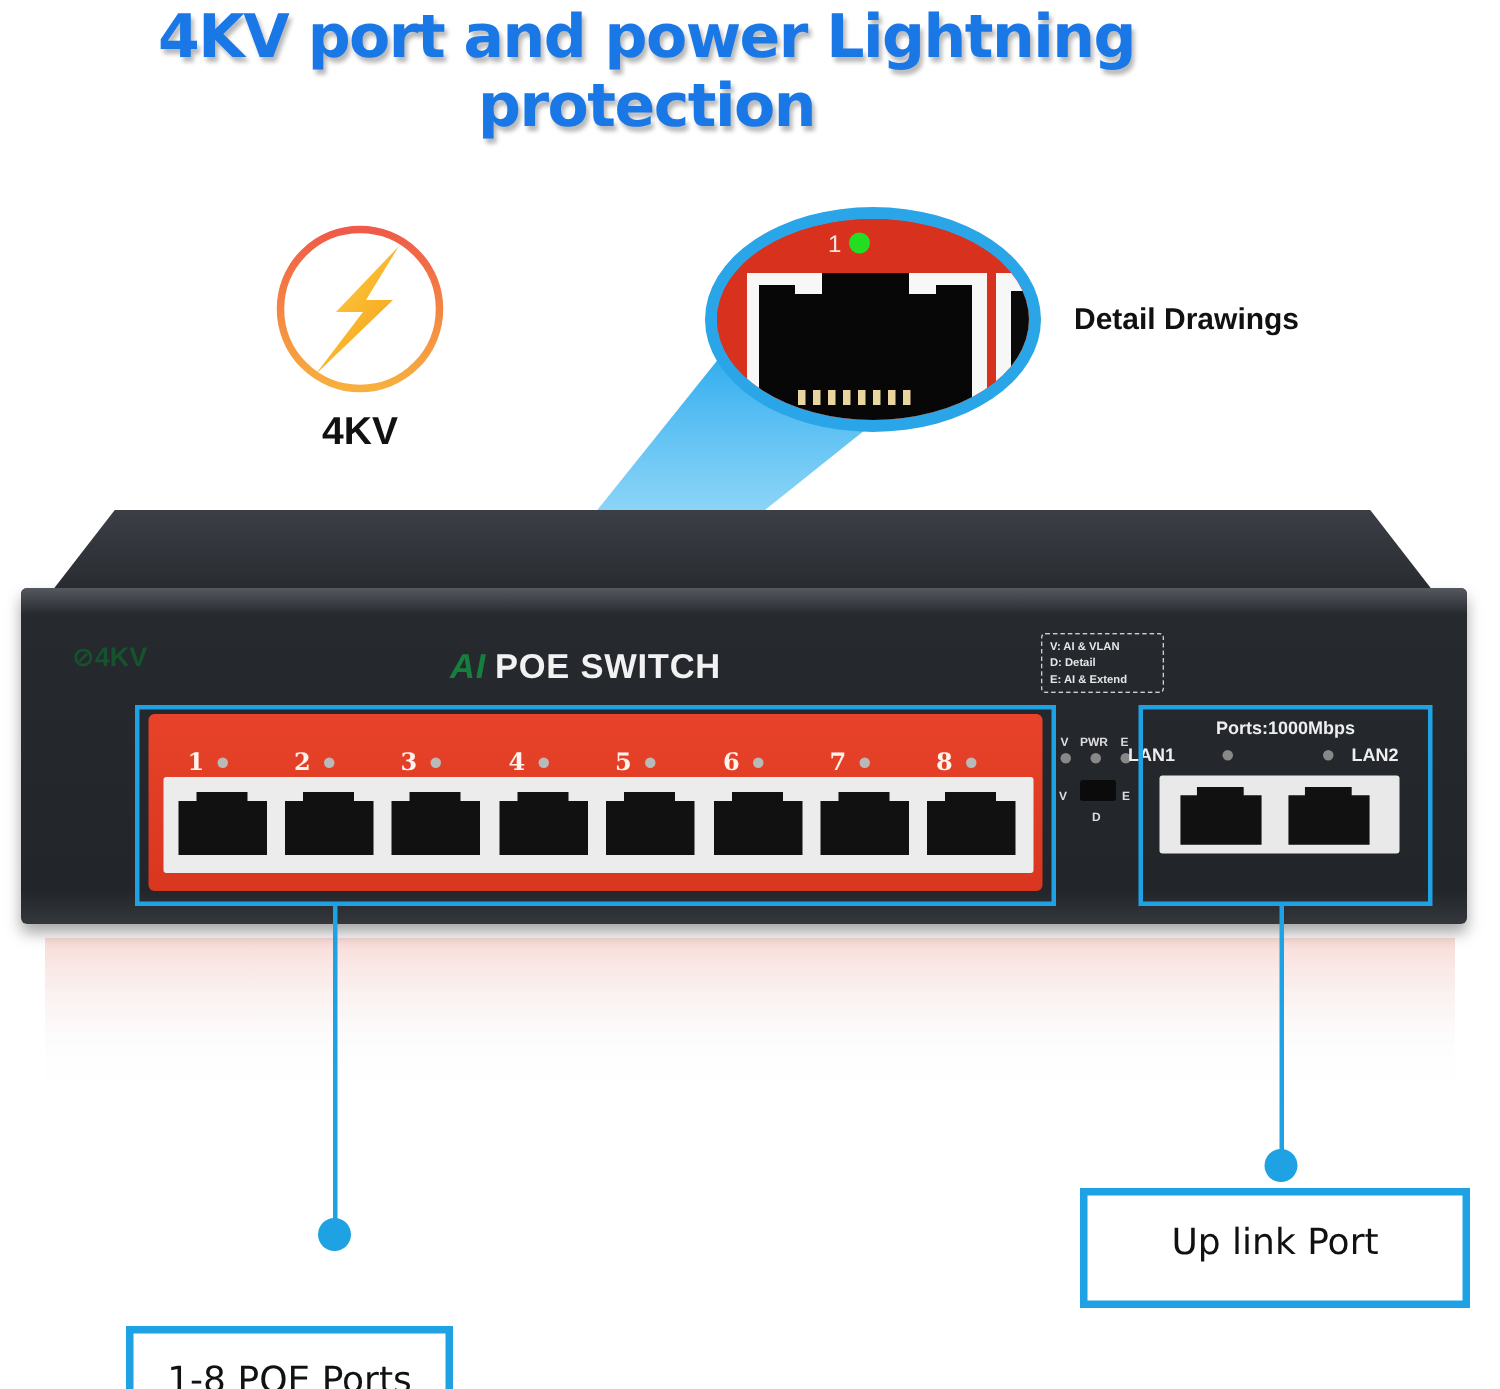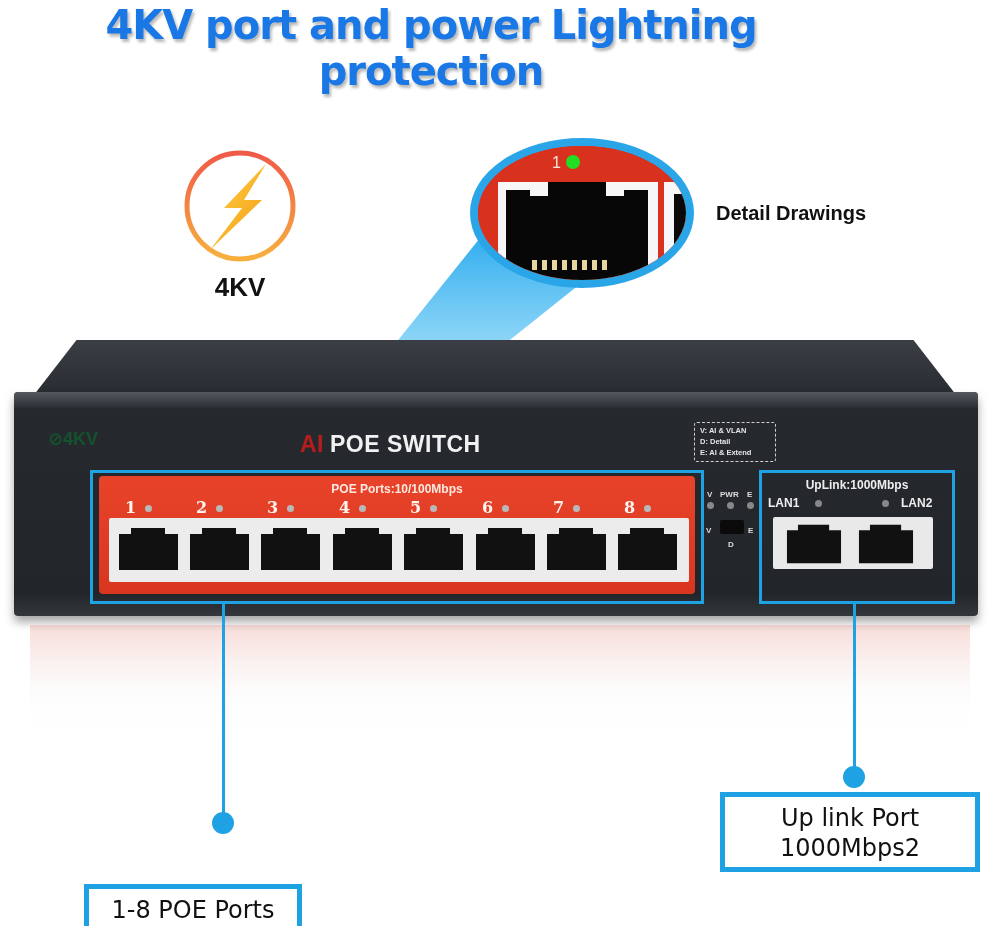--- a/index.html
+++ b/index.html
@@ -37,21 +37,21 @@
   .switch-front {
     position: absolute; left: 14px; top: 392px; width: 964px; height: 224px;
     background: linear-gradient(#3a3d43 0%, #26292e 8%, #22252a 90%, #34373c 100%);
     border-radius: 4px; box-shadow: 0 6px 10px rgba(0,0,0,0.35);
   }
   .front-lip { position: absolute; left: 14px; top: 392px; width: 964px; height: 16px;
     background: linear-gradient(#55585e, #2b2e33); border-radius: 4px 4px 0 0; }
 
   .kv-mark { position: absolute; left: 48px; top: 428px; color: #14532d; font-weight: bold; font-size: 18px; }
   .model { position: absolute; left: 300px; top: 431px; font-weight: bold; font-size: 23px; color: #f2f2f2; letter-spacing: 0.5px; }
-  .model .ai { color: #b91c1c; margin-right: 6px; }
+  .model .ai { color: #15803d; font-style: italic; margin-right: 6px; }
 
   .mode-legend {
     position: absolute; left: 694px; top: 422px; width: 82px; height: 40px;
     border: 1.5px dashed #cfcfcf; border-radius: 3px; padding: 2px 5px;
     color: #e6e6e6; font-size: 7.5px; font-weight: bold; line-height: 11px;
   }
 
   .poe-panel {
     position: absolute; left: 99px; top: 476px; width: 596px; height: 118px;
     background: linear-gradient(#e8432a, #d93620); border-radius: 4px;
@@ -72,21 +72,21 @@
     position: absolute; left: 30px; top: 625px; width: 940px; height: 120px; opacity: 0.18;
     background: linear-gradient(#d73a24 0%, #e0e0e0 60%, #ffffff 100%);
     -webkit-mask-image: linear-gradient(rgba(0,0,0,1), rgba(0,0,0,0));
             mask-image: linear-gradient(rgba(0,0,0,1), rgba(0,0,0,0));
   }
 
   .leader { position: absolute; width: 3px; background: #1ea2e3; }
   .leader-dot { position: absolute; width: 22px; height: 22px; border-radius: 50%; background: #1ea2e3; }
   .label-box {
     position: absolute; border: 5px solid #1ea2e3; background: #fff;
-    text-align: center; font-size: 24px; line-height: 30px; color: #111; padding-top: 6px;
+    text-align: center; font-size: 24px; line-height: 30px; color: #111; padding-top: 16px;
     font-family: "DejaVu Sans", sans-serif;
   }
 </style>
 </head>
 <body>
 
 <div class="headline">4KV port and power Lightning protection</div>
 
 <svg class="bolt-badge" viewBox="0 0 120 120">
   <defs>
@@ -148,21 +148,20 @@
   <span class="ai">AI</span><span>POE SWITCH</span>
 </div>
 
 <div class="mode-legend">
   <div>V:  AI &amp; VLAN</div>
   <div>D:  Detail</div>
   <div>E:  AI &amp; Extend</div>
 </div>
 
 <div class="poe-panel">
-  <div class="poe-panel-title">POE Ports:10/100Mbps</div>
 
   <span class="port-num" style="left:26px">1</span>
   <span class="port-num" style="left:97px">2</span>
   <span class="port-num" style="left:168px">3</span>
   <span class="port-num" style="left:240px">4</span>
   <span class="port-num" style="left:311px">5</span>
   <span class="port-num" style="left:383px">6</span>
   <span class="port-num" style="left:454px">7</span>
   <span class="port-num" style="left:525px">8</span>
 
@@ -210,22 +209,22 @@
   <span style="position:absolute;left:47px;top:6px">E</span>
   <span class="led" style="left:7px;top:18px;background:#888"></span>
   <span class="led" style="left:27px;top:18px;background:#888"></span>
   <span class="led" style="left:47px;top:18px;background:#888"></span>
   <span style="position:absolute;left:6px;top:42px">V</span>
   <span style="position:absolute;left:20px;top:36px;width:24px;height:14px;background:#0b0b0b;border-radius:2px"></span>
   <span style="position:absolute;left:48px;top:42px">E</span>
   <span style="position:absolute;left:28px;top:56px">D</span>
 </div>
 
-<div class="uplink-title">UpLink:1000Mbps</div>
-<span class="lan-label" style="left:768px">LAN1</span>
+<div class="uplink-title">Ports:1000Mbps</div>
+<span class="lan-label" style="left:752px">LAN1</span>
 <span class="led" style="left:815px;top:500px;background:#888"></span>
 <span class="led" style="left:882px;top:500px;background:#888"></span>
 <span class="lan-label" style="left:901px">LAN2</span>
 <div class="uplink-strip">
   <svg class="rj45" style="left:8px;top:4px;width:66px;height:44px" viewBox="0 0 63 48">
       <path d="M2 10 L14 10 L14 4 L48 4 L48 10 L61 10 L61 46 L2 46 Z" fill="#111"></path>
     </svg>
   <svg class="rj45" style="left:80px;top:4px;width:66px;height:44px" viewBox="0 0 63 48">
       <path d="M2 10 L14 10 L14 4 L48 4 L48 10 L61 10 L61 46 L2 46 Z" fill="#111"></path>
     </svg>
@@ -237,14 +236,13 @@
 <div class="leader" style="left:222px;top:604px;height:218px"></div>
 <div class="leader-dot" style="left:212px;top:812px"></div>
 <div class="leader" style="left:853px;top:604px;height:172px"></div>
 <div class="leader-dot" style="left:843px;top:766px"></div>
 
 <div class="label-box" style="left:84px;top:884px;width:218px;height:80px">
   <div>1-8 POE Ports</div>
 </div>
 <div class="label-box" style="left:720px;top:792px;width:260px;height:80px">
   <div>Up link Port</div>
-  <div>1000Mbps2</div>
 </div>
 
 </body></html>

